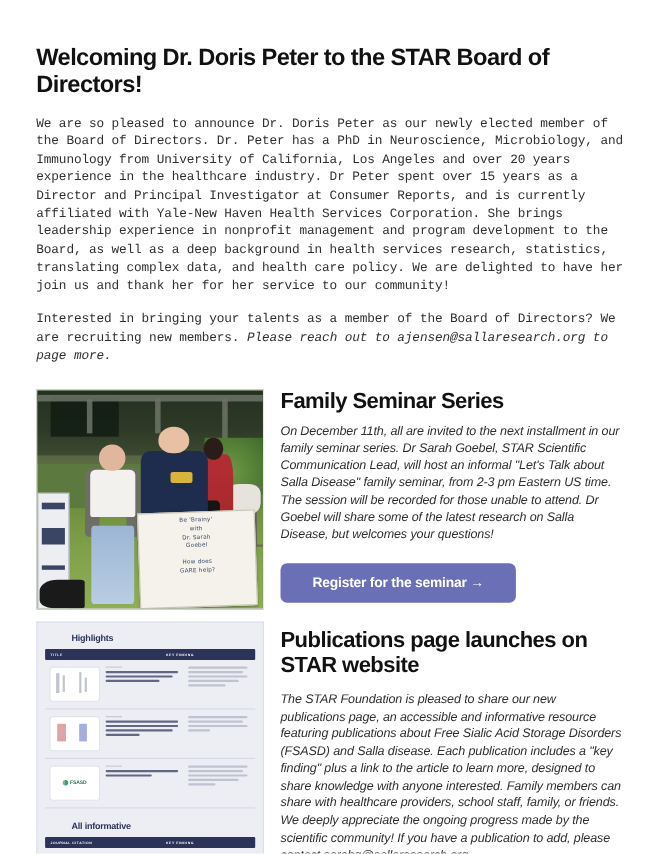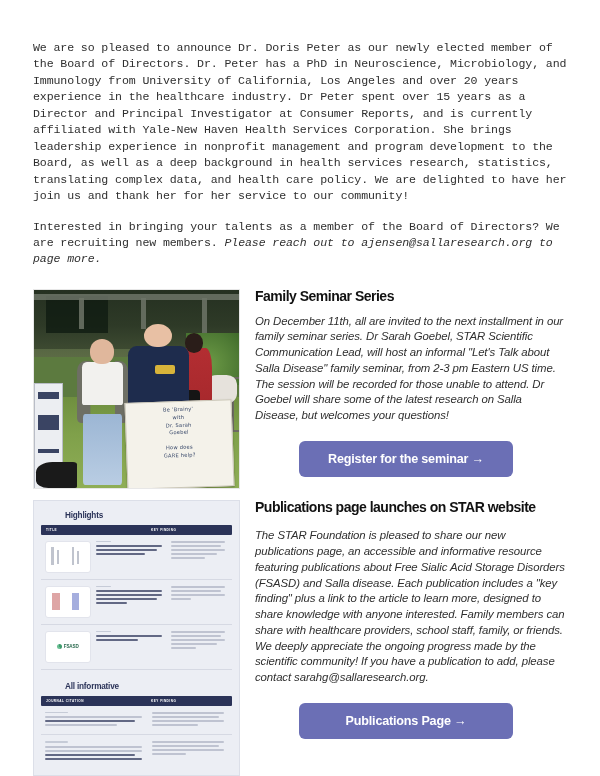--- a/index.html
+++ b/index.html
@@ -218,21 +218,21 @@
     border-radius: 1px; margin-bottom: 2px;
   }
   .ln.b { background:#4a5070; opacity:.85; }
   .ln.yr { width: 22%; height:1.6px; margin-bottom:3px; opacity:.45; }
   .ln.w95{width:95%} .ln.w88{width:88%} .ln.w80{width:80%}
   .ln.w70{width:70%} .ln.w60{width:60%} .ln.w45{width:45%} .ln.w35{width:35%}
   .pub-sep { height: 10px; }
 
   
   .sub-headline {
-    font-size: 14px;
+    font-size: 20px;
     line-height: 1.12;
     font-weight: bold;
     letter-spacing: -0.5px;
     color: #111111;
     margin: 0 0 9px 0;
   }
   .col-body {
     font-size: 11.4px;
     line-height: 1.38;
     color: #2f2f2f;
@@ -250,30 +250,30 @@
     font-weight: bold;
     letter-spacing: -0.2px;
     border: none;
     border-radius: 6px;
     padding: 11px 22px;
     margin-top: 17px;
     cursor: pointer;
     min-width: 214px;
     box-sizing: border-box;
     font-family: "Liberation Sans", sans-serif;
-    margin-left: 44px;
   }
   .article-2 { margin-top: 23px; }
   .article-2 .sub-headline { margin-bottom: 13px; }
 </style>
 </head>
 <body>
 
 <div class="page">
 
+  <h1 class="headline">Welcoming Dr. Doris Peter to the STAR Board of Directors!</h1>
 
   <p class="body-text">We are so pleased to announce Dr. Doris Peter as our newly elected member of the Board of Directors. Dr. Peter has a PhD in Neuroscience, Microbiology, and Immunology from University of California, Los Angeles and over 20 years experience in the healthcare industry. Dr Peter spent over 15 years as a Director and Principal Investigator at Consumer Reports, and is currently affiliated with Yale-New Haven Health Services Corporation. She brings leadership experience in nonprofit management and program development to the Board, as well as a deep background in health services research, statistics, translating complex data, and health care policy. We are delighted to have her join us and thank her for her service to our community!</p>
 
   <p class="body-text"><span>Interested in bringing your talents as a member of the Board of Directors? We are recruiting new members. </span><em>Please reach out to ajensen@sallaresearch.org to page more.</em></p>
 
   <div class="cols">
 
     <div class="col-left">
 
       <div class="photo">

